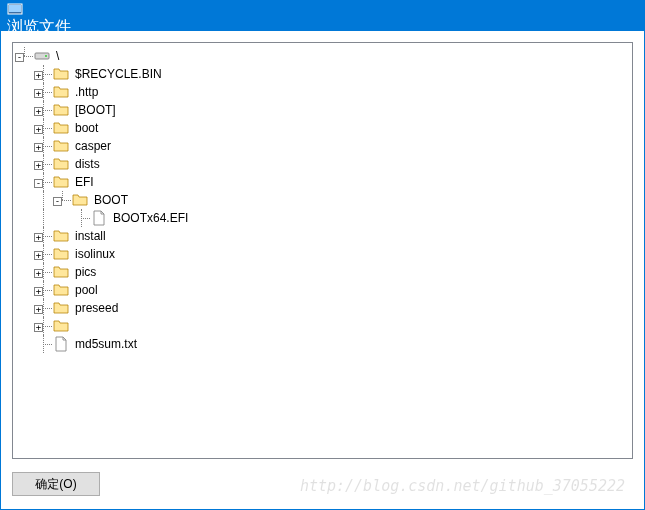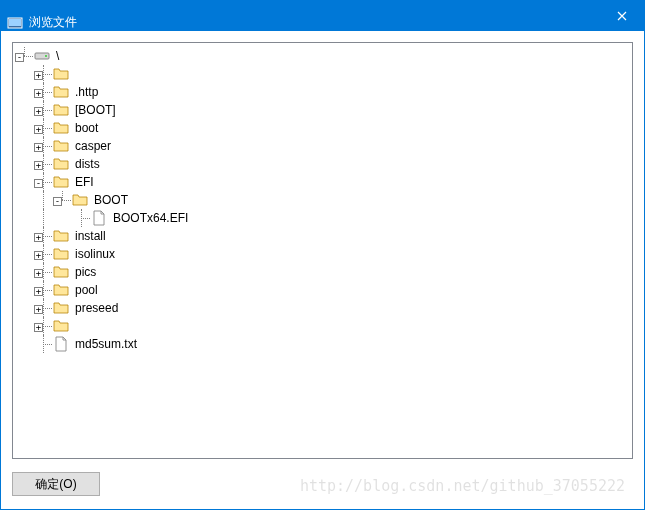--- a/index.html
+++ b/index.html
@@ -12,23 +12,24 @@
   display: flex;
   flex-direction: column;
   background: #fff;
 }
 
 .titlebar {
   height: 30px;
   background: #0078d7;
   color: #fff;
   display: flex;
-  align-items: flex-end;
+  align-items: flex-start;
   padding-left: 6px;
-  font-size: 12px;
+  font-size: 16px;
+  flex-direction: column;
 }
 .titlebar .app-icon {
   width: 16px; height: 16px;
   margin-right: 6px;
   display: inline-flex;
 }
 .titlebar .title { flex: 1; }
 .titlebar .close {
   width: 45px; height: 30px;
   display: flex; align-items: center; justify-content: center;
@@ -115,20 +116,21 @@
 }
 
 .watermark {
   position: absolute;
   right: 20px;
   bottom: 15px;
   color: rgba(0,0,0,0.12);
   font-size: 15px;
   font-family: monospace;
   pointer-events: none;
+  font-style: italic;
 }
 </style>
 </head>
 <body>
 
 <div class="dialog">
   <div class="titlebar">
     <span class="app-icon">
       <svg viewBox="0 0 16 16">
           <rect x="1" y="3" width="14" height="10" fill="#3a6ea5" stroke="#fff" stroke-width="1"></rect>
@@ -156,20 +158,21 @@
               <span class="label">\</span>
             </div>
             <ul>
               <li class="node">
                 <div class="row">
                   <span class="indent" style="visibility: hidden;"></span>
                   <span class="indent h"><span class="toggle">+</span></span>
                   <span class="icon"><svg viewBox="0 0 16 16">
                       <path d="M1 3 h5 l1 2 h8 v8 h-14 z" fill="#ffe79c" stroke="#b8860b" stroke-width="0.8"></path>
                     </svg></span>
+                  <span class="label">$RECYCLE.BIN</span>
                 </div>
               </li>
               <li class="node">
                 <div class="row">
                   <span class="indent" style="visibility: hidden;"></span>
                   <span class="indent h"><span class="toggle">+</span></span>
                   <span class="icon"><svg viewBox="0 0 16 16">
                       <path d="M1 3 h5 l1 2 h8 v8 h-14 z" fill="#ffe79c" stroke="#b8860b" stroke-width="0.8"></path>
                     </svg></span>
                   <span class="label">.http</span>

